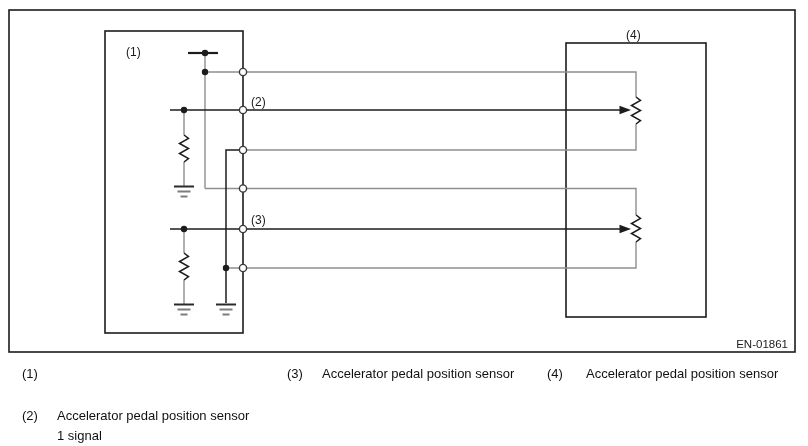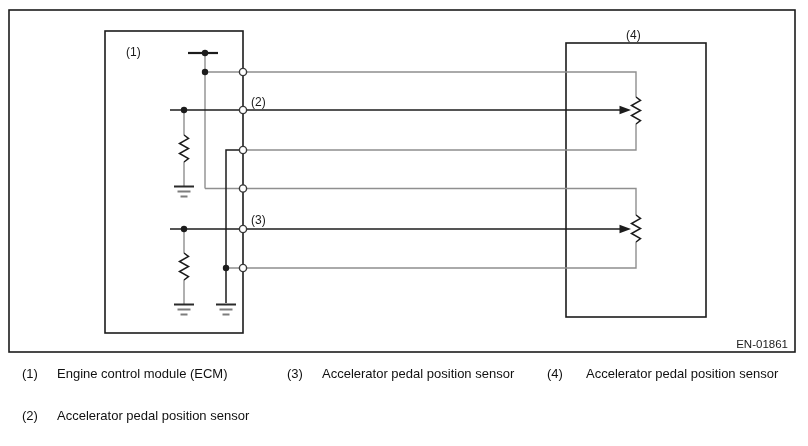--- a/index.html
+++ b/index.html
@@ -116,36 +116,36 @@
     <text x="251" y="224" class="dia-label">(3)</text>
     <text x="626" y="39" class="dia-label">(4)</text>
     <text x="788" y="348" text-anchor="end" class="fig-id">EN-01861</text>
   </svg>
 
   
   <div>
 
     <div class="legend-item" style="left:22px;top:364px;">
       <span class="legend-marker mk-w35">(1)</span>
-      <span>Engine control module (ECM)</span>
     </div>
 
     <div class="legend-item" style="left:287px;top:364px;">
       <span class="legend-marker mk-w35">(3)</span>
       <span>
         <div>Accelerator pedal position sensor</div>
       </span>
     </div>
 
     <div class="legend-item" style="left:547px;top:364px;">
       <span class="legend-marker mk-w39">(4)</span>
       <span>Accelerator pedal position sensor</span>
     </div>
 
     <div class="legend-item" style="left:22px;top:406px;">
       <span class="legend-marker mk-w35">(2)</span>
       <span>
         <div>Accelerator pedal position sensor</div>
+        <div>1 signal</div>
       </span>
     </div>
 
   </div>
 </div>
 
 </body></html>

